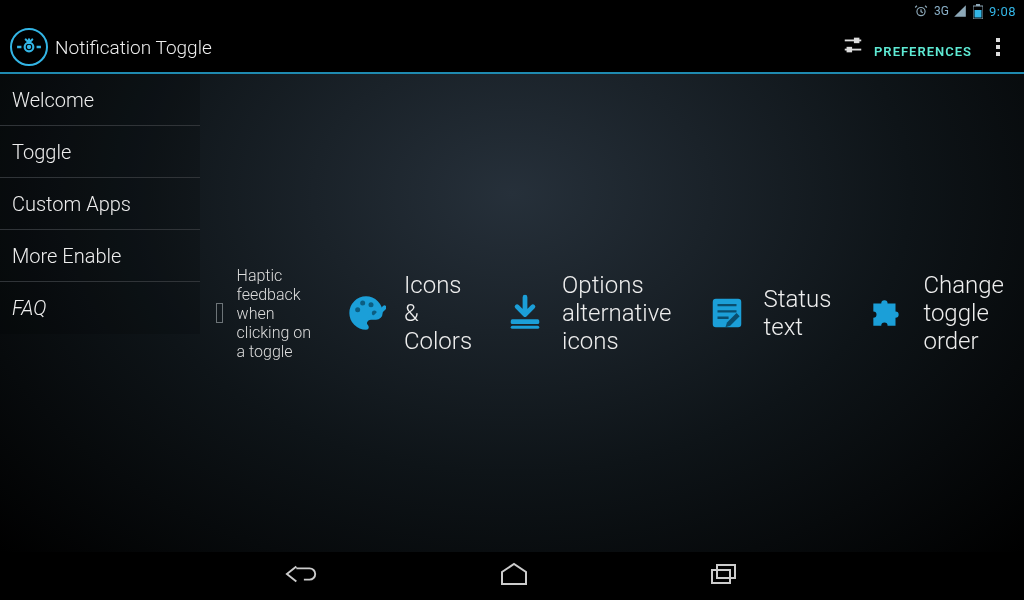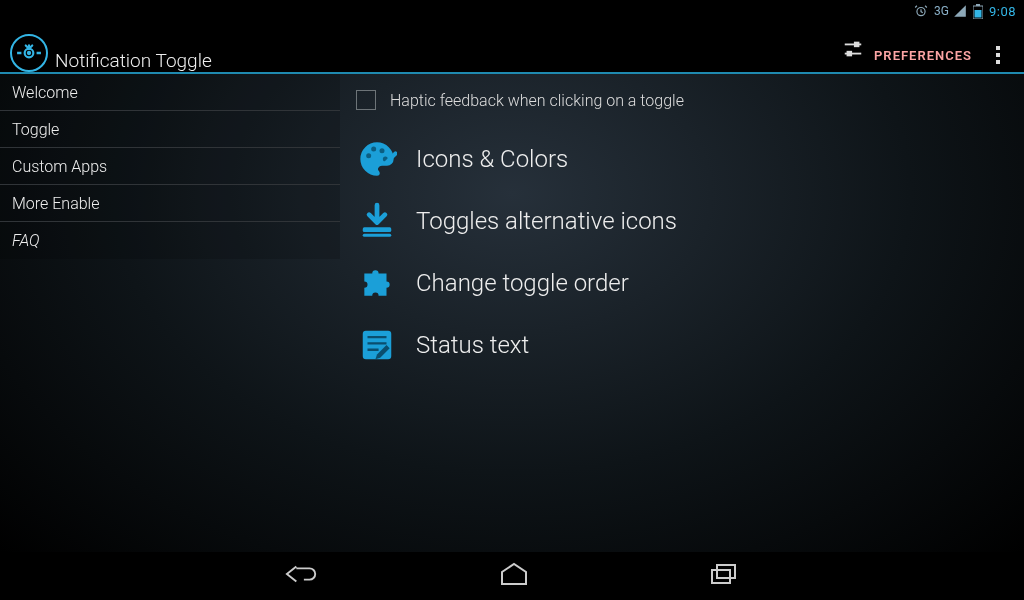--- a/index.html
+++ b/index.html
@@ -19,68 +19,68 @@
   font-size: 13px;
   color: #8ab0c8;
   background: #000;
 }
 .statusbar .clock { color: #33b5e5; font-size: 13px; letter-spacing: 0.5px;}
 .statusbar svg { display: block; }
 .statusbar .tiny { font-size: 12px; margin-right: -2px; }
 
 .actionbar {
   height: 52px;
-  display: flex; align-items: flex-end;
+  display: flex; align-items: center;
   padding: 0 10px 0 10px;
   border-bottom: 2px solid #1f8ab0;
   background: #000;
 }
 .app-icon {
   width: 38px; height: 38px;
   border: 2px solid #33b5e5;
   border-radius: 50%;
   margin-right: 7px;
   display: flex; align-items: center; justify-content: center;
   position: relative;
 }
 .app-title { font-size: 19px; color: #eee; font-weight: 300; }
 .actionbar .spacer { flex: 1; }
 .pref-btn {
   display: flex; align-items: center; gap: 10px;
   padding: 8px 10px;
   cursor: pointer;
 }
-.pref-btn .label { font-size: 13px; letter-spacing: 1px; color: #fca5a5; font-weight: 600; margin-top: 9px; }
+.pref-btn .label { font-size: 13px; letter-spacing: 1px; color: #5eead4; font-weight: 600; margin-top: 9px; }
 .overflow {
   display: flex; flex-direction: column; gap: 3px;
   padding: 8px 14px; cursor: pointer;
 }
 .overflow span { width: 4px; height: 4px; background: #ddd; display: block; }
 
 .main {
   flex: 1; display: flex;
   background: radial-gradient(ellipse at 50% 25%, #26303a 0%, #0e1418 55%, #000 100%);
 }
 .sidebar {
   width: 340px;
   display: flex; flex-direction: column;
 }
 .side-item {
-  height: 37px;
+  height: 52px;
   display: flex; align-items: center;
   padding: 0 12px;
-  font-size: 16px; color: #eee; font-weight: 300;
+  font-size: 20px; color: #eee; font-weight: 300;
   border-bottom: 1px solid #303438;
   cursor: pointer;
   background: rgba(0,0,0,0.15);
 }
 .side-item:last-child { border-bottom: none; font-style: italic; }
 .content {
   flex: 1; padding: 8px 0;
-  display: flex; flex-direction: column;
+  display: flex; flex-direction: row;
 }
 .check-row {
   display: flex; align-items: center;
   gap: 14px; padding: 8px 16px;
   font-size: 16px; color: #ddd; font-weight: 300;
 }
 .checkbox {
   width: 20px; height: 20px;
   border: 1px solid #6d7478;
   background: transparent;
@@ -204,43 +204,43 @@
     </div>
 
     <div class="opt-row">
       <div class="opt-icon">
         <svg width="38" height="38" viewBox="0 0 24 24">
             <path d="M12 2 v10 M7 8 l5 5 l5 -5" fill="none" stroke="#1b9fd8" stroke-width="3" stroke-linecap="round" stroke-linejoin="round"></path>
             <rect x="3" y="16" width="18" height="3" rx="1" fill="#1b9fd8"></rect>
             <rect x="3" y="20" width="18" height="2" rx="1" fill="#1b9fd8"></rect>
           </svg>
       </div>
-      <span class="opt-label">Toggles alternative icons</span>
-    </div>
-
-    <div class="opt-row">
-      <div class="opt-icon">
-        <svg width="38" height="38" viewBox="0 0 24 24">
-            <path d="M4 6 h5 a2 2 0 1 1 4 0 h5 v5 a2 2 0 1 1 0 4 v5 h-5 a2 2 0 1 0 -4 0 h-5 v-5 a2 2 0 1 0 0 -4 z" fill="#1b9fd8"></path>
-          </svg>
-      </div>
-      <span class="opt-label">Change toggle order</span>
+      <span class="opt-label">Options alternative icons</span>
     </div>
 
     <div class="opt-row">
       <div class="opt-icon">
         <svg width="38" height="38" viewBox="0 0 24 24">
             <rect x="3" y="3" width="18" height="18" rx="2" fill="#1b9fd8"></rect>
             <path d="M6 7h12M6 11h12M6 15h7" stroke="#0a4e6e" stroke-width="1.5"></path>
             <path d="M20 14 l-6 6 l-3 1 l1 -3 l6 -6 z" fill="#0a4e6e"></path>
           </svg>
       </div>
       <span class="opt-label">Status text</span>
     </div>
 
+    <div class="opt-row">
+      <div class="opt-icon">
+        <svg width="38" height="38" viewBox="0 0 24 24">
+            <path d="M4 6 h5 a2 2 0 1 1 4 0 h5 v5 a2 2 0 1 1 0 4 v5 h-5 a2 2 0 1 0 -4 0 h-5 v-5 a2 2 0 1 0 0 -4 z" fill="#1b9fd8"></path>
+          </svg>
+      </div>
+      <span class="opt-label">Change toggle order</span>
+    </div>
+
   </div>
 </div>
 
 <div class="navbar">
   <div class="navbtn">
     <svg width="34" height="28" viewBox="0 0 36 24" fill="none" stroke="#ccc" stroke-width="2">
         <path d="M12 4 L2 12 L12 20 M12 6 h14 a6 6 0 0 1 0 12 h-6"></path>
       </svg>
   </div>
   <div class="navbtn">

